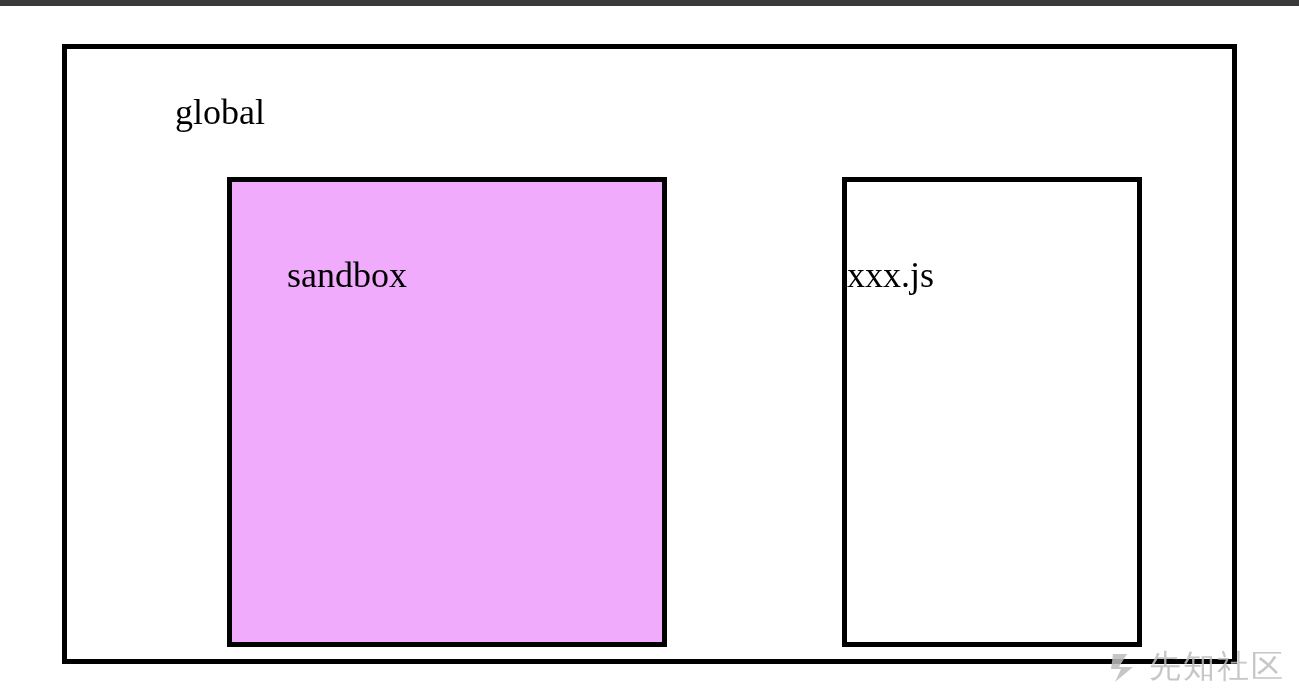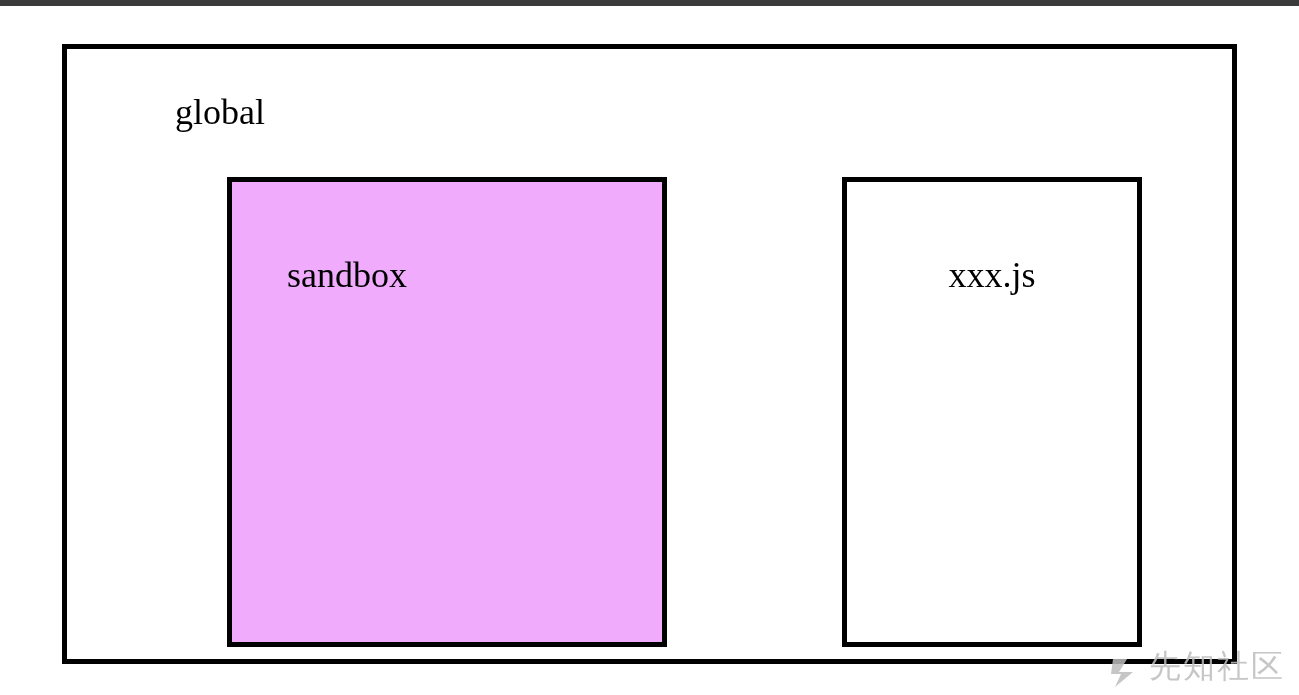--- a/index.html
+++ b/index.html
@@ -56,35 +56,35 @@
       width: 300px;
       height: 470px;
       border: 5px solid #000;
       background: #fff;
     }
     .xxxjs-label {
       position: absolute;
       left: 0;
       right: 0;
       top: 72px;
-      text-align: center;
+      text-align: left;
       font-size: 36px;
       color: #000;
     }
     .watermark {
       position: absolute;
       right: 14px;
       bottom: 6px;
       color: #bdbdbd;
       font-family: Arial, "Microsoft YaHei", sans-serif;
       font-size: 32px;
       font-weight: 500;
       letter-spacing: 2px;
       display: flex;
-      align-items: flex-end;
+      align-items: center;
       gap: 8px;
       opacity: 0.85;
       pointer-events: none;
     }
     .watermark-icon svg {
       display: block;
     }
   </style>
 </head>
 <body>

